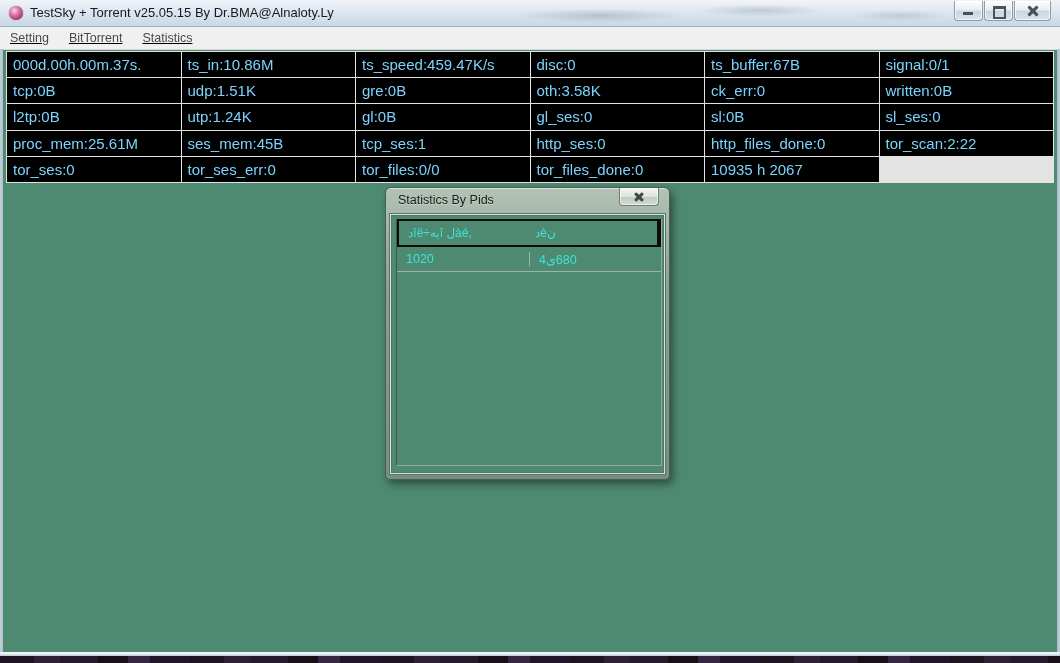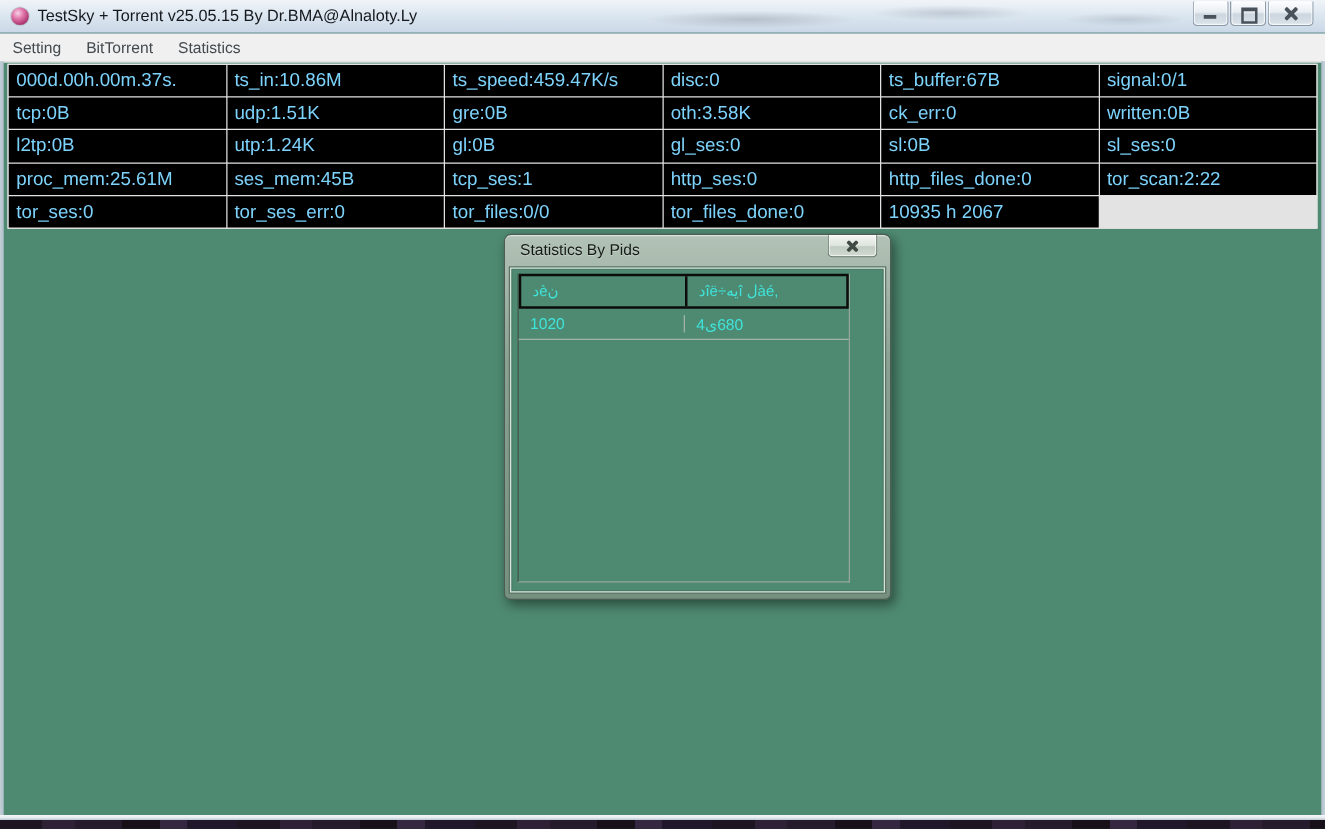--- a/index.html
+++ b/index.html
@@ -49,21 +49,21 @@
   .glyph-x{position:absolute;left:50%;top:50%;width:13px;height:13px;transform:translate(-50%,-50%);}
   .glyph-x::before,.glyph-x::after{
     content:"";position:absolute;left:0;top:5px;width:13px;height:3px;background:#49525a;border-radius:1px;
   }
   .glyph-x::before{transform:rotate(45deg);}
   .glyph-x::after{transform:rotate(-45deg);}
   
   .menubar{
     position:absolute;left:0;top:27px;right:0;height:22px;
     background:#f0f0f0;border-bottom:1px solid #d9d9d9;
-    display:flex;align-items:center;
+    display:flex;align-items:center;text-decoration:underline;
   }
   .menu-item{
     padding:2px 10px;font-size:12.5px;color:#444a4f;cursor:pointer;
   }
   
   .stats-grid{
     position:absolute;left:6px;top:51px;width:1046px;height:130px;
     display:grid;grid-template-columns:repeat(6,1fr);grid-template-rows:repeat(5,1fr);
     background:#e3e3e3;gap:1px;border:1px solid #e3e3e3;
   }
@@ -80,26 +80,25 @@
     background:linear-gradient(180deg,#f4f7f9 0%,#e8edf1 50%,#b9c5ce 100%);
   }
   .desktop-strip{
     position:absolute;left:0;bottom:0;width:1060px;height:7px;
     background:repeating-linear-gradient(90deg,
       #1d1522 0 34px,#2e2136 34px 60px,#251b2c 60px 98px,
       #171019 98px 128px,#352641 128px 150px,#20172a 150px 190px);
   }
   
   .dialog{
-    position:absolute;left:403px;top:187px;width:283px;height:291px;
+    position:absolute;left:385px;top:187px;width:283px;height:291px;
     border-radius:6px 6px 5px 5px;
     background:linear-gradient(180deg,#b2c2b6 0%,#8ba293 35%,#75907f 100%);
     border:1px solid #4c5d53;
     box-shadow:inset 0 1px 0 rgba(255,255,255,.55), 3px 4px 9px rgba(0,0,0,.45);
-    padding-left:25px;
   }
   .dlg-title{
     position:absolute;left:12px;top:5px;font-size:12.5px;color:#161b17;
     text-shadow:0 1px 0 rgba(255,255,255,.35);
   }
   .dlg-close{
     position:absolute;top:0;right:10px;width:38px;height:17px;
     border:1px solid #6f7f75;border-top:none;border-radius:0 0 4px 4px;
     background:linear-gradient(180deg,#f4f6f3 0%,#dde4dd 50%,#c2ccc3 55%,#d2dad1 100%);
     box-shadow:inset 0 0 0 1px rgba(255,255,255,.6);
@@ -202,22 +201,22 @@
   <div class="win-bottom"></div>
 
   <div class="dialog">
     <div class="dlg-title">Statistics By Pids</div>
     <div class="dlg-close">
       <span class="glyph-x"></span>
     </div>
     <div class="dlg-client">
       <div class="pids-list">
         <div class="pids-header">
+          <div class="hcell c2 bidi">دîë÷هيî لàé,</div>
           <div class="hcell c1 bidi">دèن</div>
-          <div class="hcell c2 bidi">دîë÷هيî لàé,</div>
         </div>
         <div class="pid-row">
           <div class="cell c1">1020</div>
           <div class="cell c2 bidi">4ى680</div>
         </div>
       </div>
     </div>
   </div>
 
 </div>

